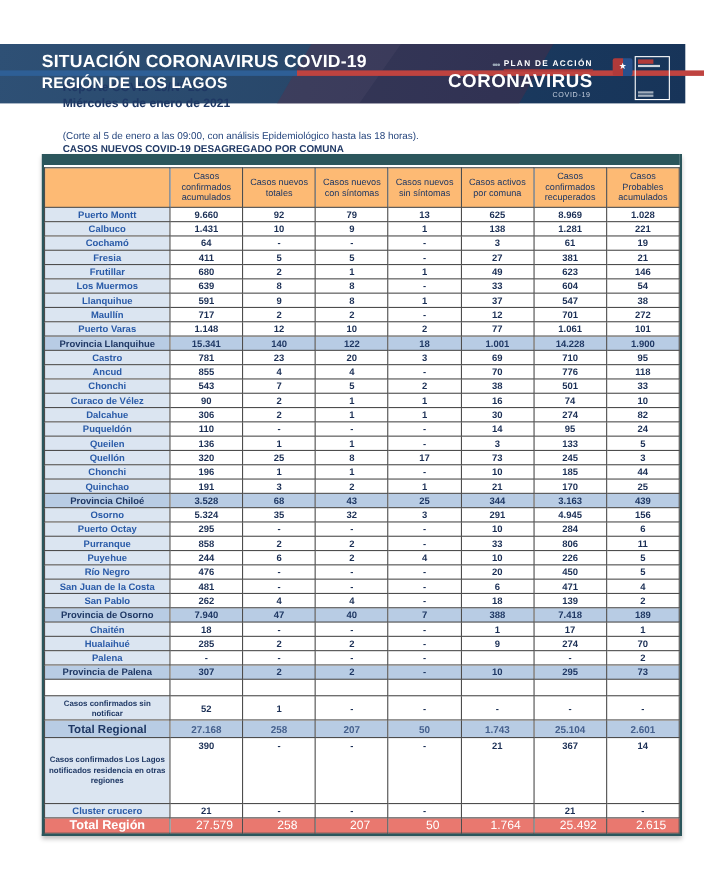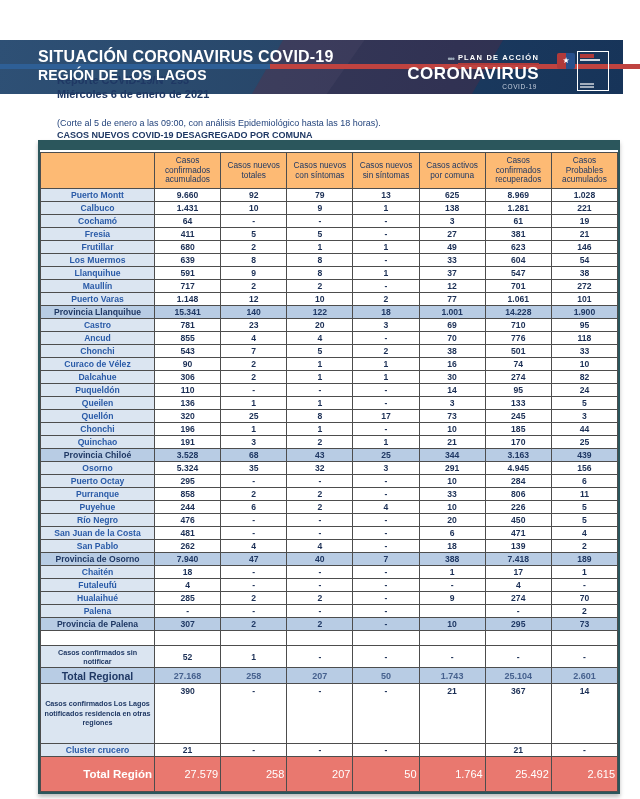--- a/index.html
+++ b/index.html
@@ -64,21 +64,21 @@
   .row-province td { background:#b8cce4; color:#1f3864; }
   .row-province .cell-name { font-size:8.6px;margin-top:27px; }
   .row-spacer td { background:#ffffff; height:15px; }
   .row-note .cell-name { background:#dbe5f1; color:#1f3864; font-size:7.2px; line-height:1.25; height:22px; }
   .row-note .cell-val { background:#ffffff; color:#1b2f55; }
   .row-note-tall .cell-name { background:#dbe5f1; color:#1f3864; font-size:7.2px; line-height:1.3; height:60px; }
   .row-note-tall .cell-val { background:#ffffff; color:#1b2f55; vertical-align:top; padding-top:2px; }
   .row-total-blue td { background:#b8cce4; height:16px; }
   .row-total-blue .cell-name { color:#1f3864; font-size:10.5px; font-weight:700; }
   .row-total-blue .cell-val { color:#46618e; font-size:9px; }
-  .row-total-red td { background:#e9786f; color:#ffffff; height:35px;text-align:right; }
+  .row-total-red td { background:#e9786f; color:#ffffff; height:14px; }
   .row-total-red .cell-name { font-size:11.5px; font-weight:700; }
   .row-total-red .cell-val { font-size:11px; font-weight:400;padding-left:17px; }
 </style>
 </head>
 <body>
 
 <div class="page">
 
   <div class="banner">
     <div class="swoosh1"></div>
@@ -442,30 +442,20 @@
             <td class="cell-name">Chaitén</td>
             <td class="cell-val">18</td>
             <td class="cell-val">-</td>
             <td class="cell-val">-</td>
             <td class="cell-val">-</td>
             <td class="cell-val">1</td>
             <td class="cell-val">17</td>
             <td class="cell-val">1</td>
           </tr>
           <tr class="row-comuna">
-            <td class="cell-name">Futaleufú</td>
-            <td class="cell-val">4</td>
-            <td class="cell-val">-</td>
-            <td class="cell-val">-</td>
-            <td class="cell-val">-</td>
-            <td class="cell-val">-</td>
-            <td class="cell-val">4</td>
-            <td class="cell-val">-</td>
-          </tr>
-          <tr class="row-comuna">
             <td class="cell-name">Hualaihué</td>
             <td class="cell-val">285</td>
             <td class="cell-val">2</td>
             <td class="cell-val">2</td>
             <td class="cell-val">-</td>
             <td class="cell-val">9</td>
             <td class="cell-val">274</td>
             <td class="cell-val">70</td>
           </tr>
           <tr class="row-comuna">

